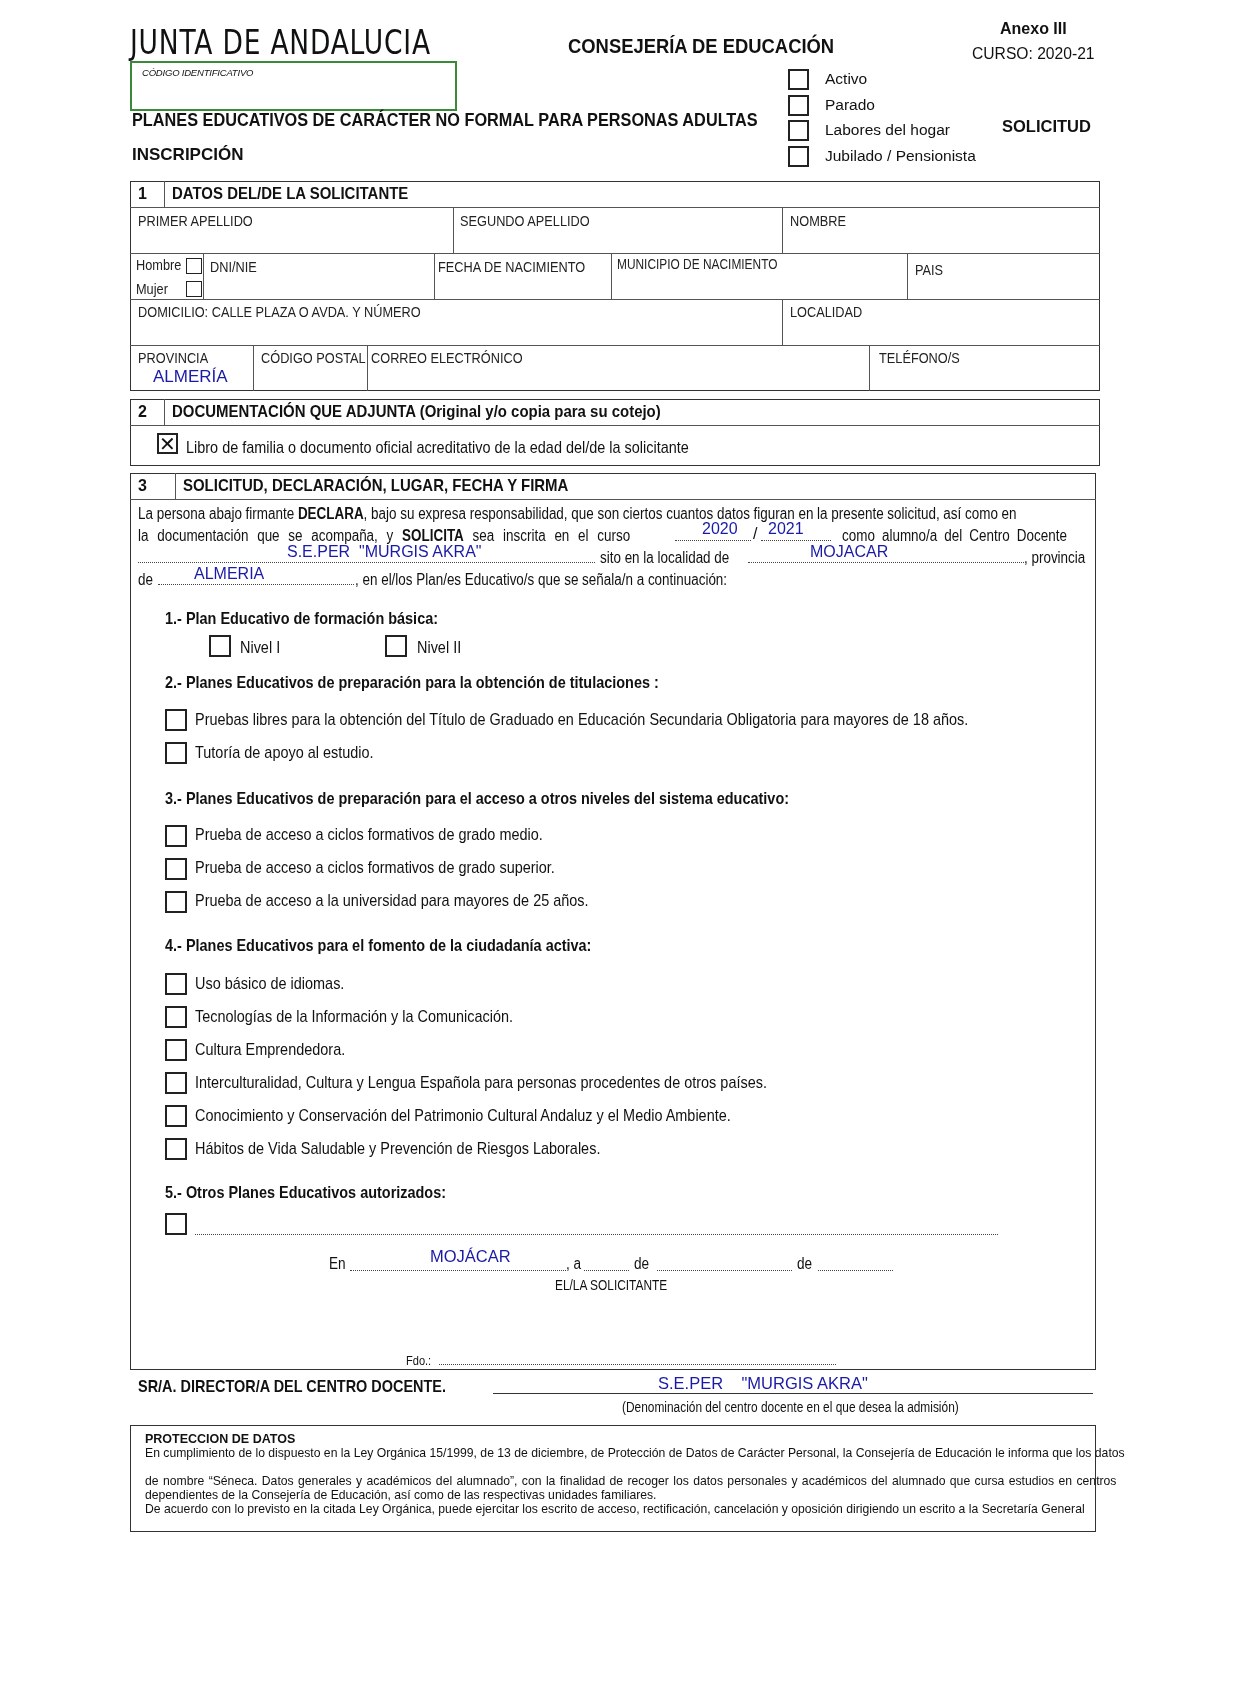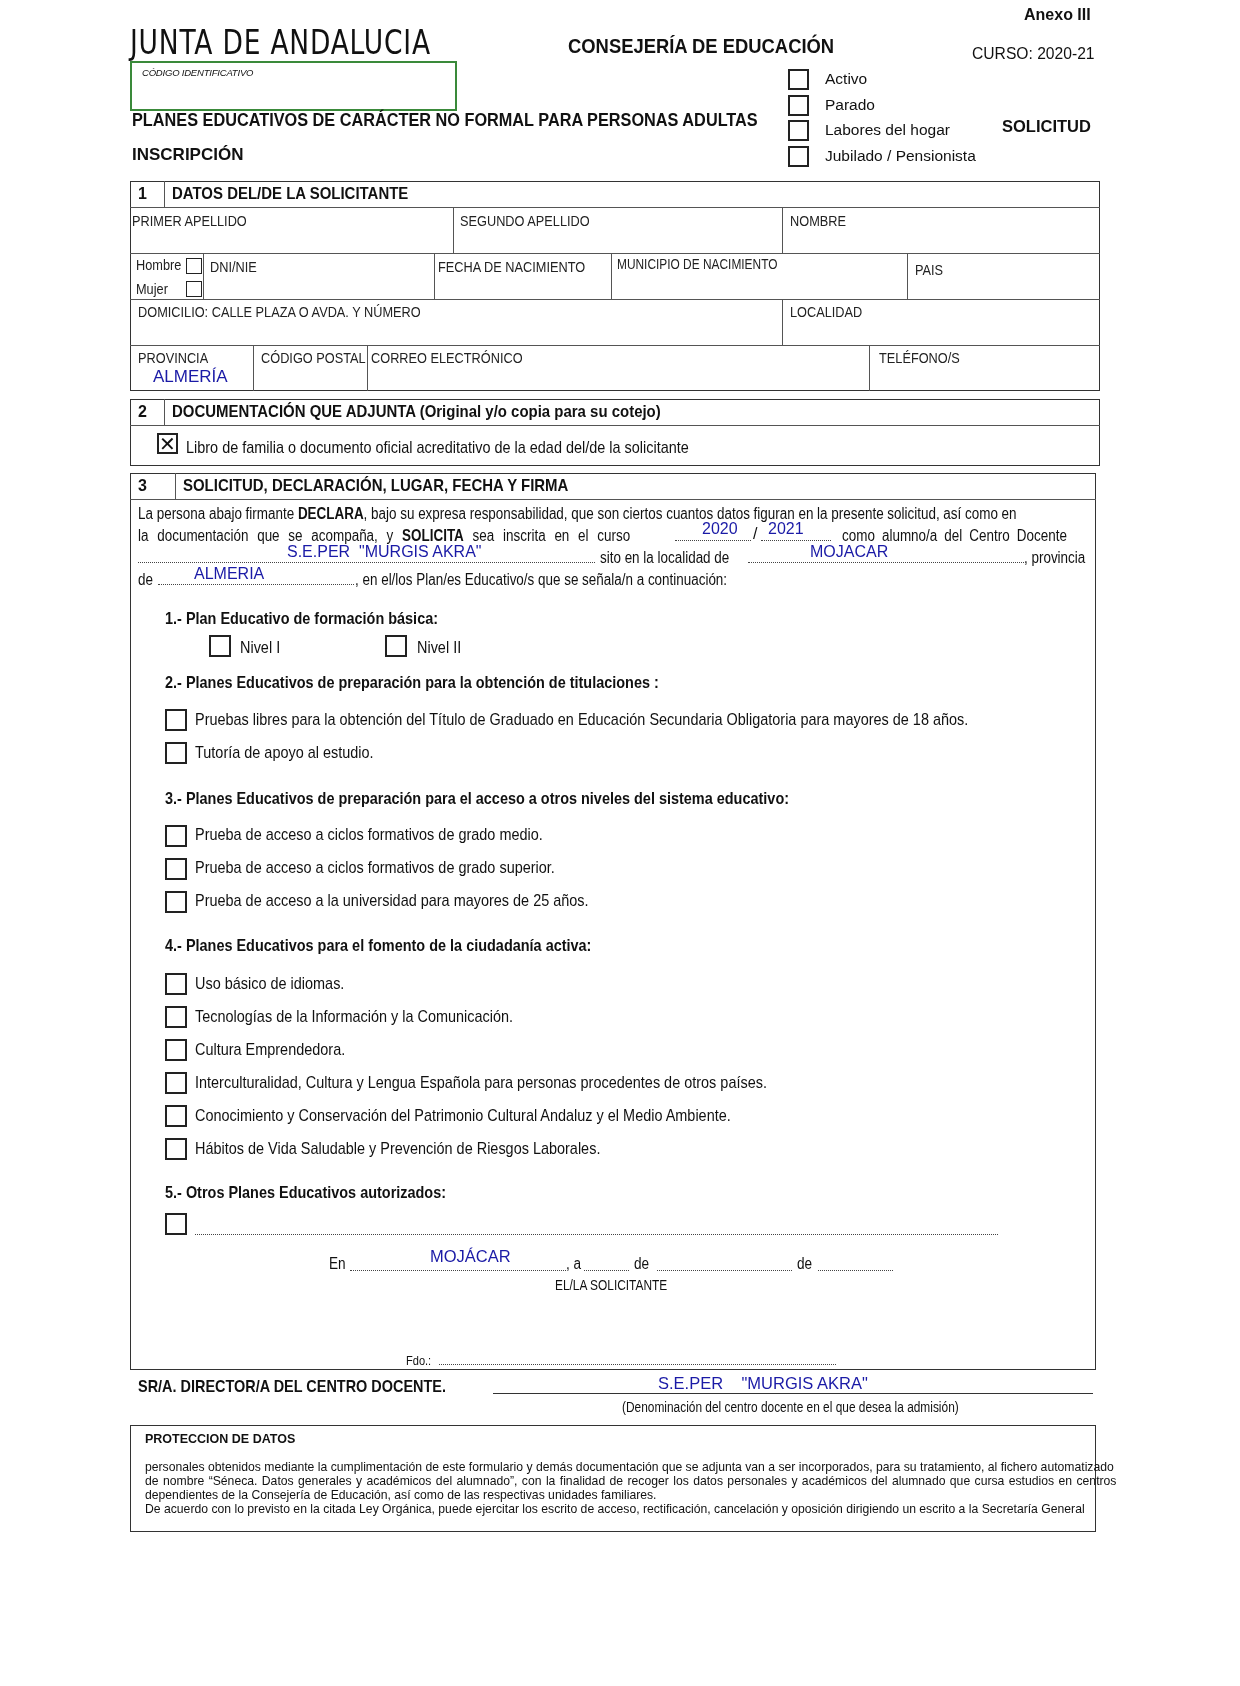--- a/index.html
+++ b/index.html
@@ -20,21 +20,21 @@
   .para { font-size: 16px; line-height: 22px; white-space: nowrap; }
   .opt-label { font-size: 17px; white-space: nowrap; display: inline-block; transform: scaleX(0.85); transform-origin: left top; }
   .sec-head { font-size: 17px; font-weight: bold; white-space: nowrap; display: inline-block; transform: scaleX(0.85); transform-origin: left top; }
   .legal { font-size: 12.2px; line-height: 14px; white-space: nowrap; }
 </style>
 </head>
 <body>
 
 <div class="abs title-junta" style="left:130px; top:22px;">JUNTA DE ANDALUCIA</div>
 <div class="abs bold" style="left:568px; top:35px; font-size:20px; white-space:nowrap; transform:scaleX(0.92); transform-origin:left top;">CONSEJERÍA DE EDUCACIÓN</div>
-<div class="abs bold" style="left:1000px; top:6px; font-size:16px;margin-left:24px;">Anexo III</div>
+<div class="abs bold" style="left:1000px; top:20px; font-size:16px;">Anexo III</div>
 <div class="abs" style="left:972px; top:44px; font-size:17px; white-space:nowrap; transform:scaleX(0.92); transform-origin:left top;">CURSO: 2020-21</div>
 
 <div class="abs" style="left:130px; top:61px; width:327px; height:50px; border:2px solid #3a8a3a;">
   <div style="position:absolute; left:10px; top:4px; font-size:9.5px; font-style:italic; letter-spacing:-0.2px;">CÓDIGO IDENTIFICATIVO</div>
 </div>
 
 <div class="abs bold" style="left:132px; top:110px; font-size:17.5px; white-space:nowrap; transform:scaleX(0.93); transform-origin:left top;">PLANES EDUCATIVOS DE CARÁCTER NO FORMAL PARA PERSONAS ADULTAS</div>
 <div class="abs bold" style="left:132px; top:145px; font-size:17px;">INSCRIPCIÓN</div>
 <div class="abs bold" style="left:1002px; top:117px; font-size:16.5px;">SOLICITUD</div>
 
@@ -49,21 +49,21 @@
 
 <div class="box" style="left:130px; top:181px; width:970px; height:210px; border-color:#333;"></div>
 <div class="hline" style="left:130px; top:207px; width:970px;"></div>
 <div class="vline" style="left:164px; top:181px; height:26px;"></div>
 <div class="abs bold" style="left:138px; top:185px; font-size:16px;">1</div>
 <div class="abs bold" style="left:172px; top:184px; font-size:17px; white-space:nowrap; transform:scaleX(0.88); transform-origin:left top;">DATOS DEL/DE LA SOLICITANTE</div>
 
 <div class="hline" style="left:130px; top:253px; width:970px;"></div>
 <div class="vline" style="left:453px; top:207px; height:46px;"></div>
 <div class="vline" style="left:782px; top:207px; height:46px;"></div>
-<div class="abs" style="left:124px; top:207px; width:323px; height:46px;">
+<div class="abs" style="left:130px; top:207px; width:323px; height:46px;">
   <span class="lblc" style="position:absolute; left:8px; top:5px;">PRIMER APELLIDO</span>
 </div>
 <div class="abs" style="left:453px; top:207px; width:329px; height:46px;">
   <span class="lblc" style="position:absolute; left:7px; top:5px;">SEGUNDO APELLIDO</span>
 </div>
 <div class="abs" style="left:782px; top:207px; width:318px; height:46px;">
   <span class="lblc" style="position:absolute; left:8px; top:5px;">NOMBRE</span>
 </div>
 
 <div class="hline" style="left:130px; top:299px; width:970px;"></div>
@@ -205,17 +205,17 @@
 <span class="abs opt-label" style="left:406px; top:1353px; font-size:13px;">Fdo.:</span>
 <div class="abs dots" style="left:439px; top:1364px; width:397px;"></div>
 
 <span class="abs sec-head" style="left:138px; top:1377px;">SR/A. DIRECTOR/A DEL CENTRO DOCENTE.</span>
 <div class="abs" style="left:493px; top:1393px; width:600px; border-top:1.5px solid #333;"></div>
 <span class="abs blue" style="left:658px; top:1374px; font-size:16.5px; white-space:pre;">S.E.PER    "MURGIS AKRA"</span>
 <span class="abs opt-label" style="left:622px; top:1399px; font-size:14px;">(Denominación del centro docente en el que desea la admisión)</span>
 
 <div class="box" style="left:130px; top:1425px; width:966px; height:107px; border-color:#333;">
   <div class="legal bold" style="position:absolute; left:14px; top:6px; font-size:12.5px;">PROTECCION DE DATOS</div>
-  <div class="legal" style="position:absolute; left:14px; top:34px;">personales obtenidos mediante la cumplimentación de este formulario y demás documentación que se adjunta van a ser incorporados, para su tratamiento, al fichero automatizado</div>
+  <div class="legal" style="position:absolute; left:14px; top:20px;">En cumplimiento de lo dispuesto en la Ley Orgánica 15/1999, de 13 de diciembre, de Protección de Datos de Carácter Personal, la Consejería de Educación le informa que los datos</div>
   <div class="legal" style="position:absolute; left:14px; top:48px; word-spacing:1px;">de nombre “Séneca. Datos generales y académicos del alumnado”, con la finalidad de recoger los datos personales y académicos del alumnado que cursa estudios en centros</div>
   <div class="legal" style="position:absolute; left:14px; top:62px;">dependientes de la Consejería de Educación, así como de las respectivas unidades familiares.</div>
   <div class="legal" style="position:absolute; left:14px; top:76px;">De acuerdo con lo previsto en la citada Ley Orgánica, puede ejercitar los escrito de acceso, rectificación, cancelación y oposición dirigiendo un escrito a la Secretaría General</div>
 </div>
 
 </body></html>

